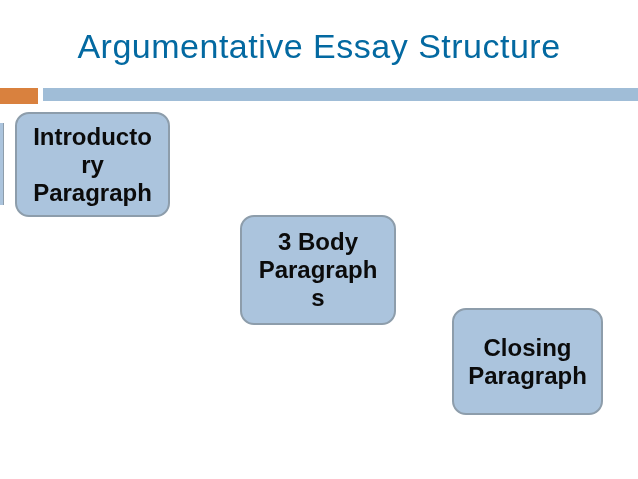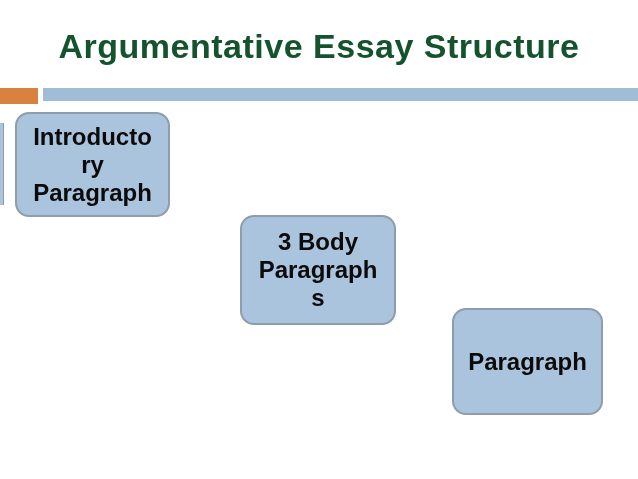--- a/index.html
+++ b/index.html
@@ -12,24 +12,24 @@
     font-family: "Liberation Sans", sans-serif;
   }
   .title {
     position: absolute;
     top: 26px;
     left: 0;
     width: 100%;
     margin: 0;
     text-align: center;
     font-size: 34px;
-    font-weight: 700;
+    font-weight: 400;
     line-height: 40px;
     letter-spacing: 0.5px;
-    color: #14532d;
+    color: #0369a1;
   }
   .accent-orange {
     position: absolute;
     left: 0;
     top: 88px;
     width: 38px;
     height: 16px;
     background: #d9813e;
   }
   .accent-bar {
@@ -88,16 +88,17 @@
     <div>Paragraph</div>
   </div>
 
   <div class="box box-body">
     <div>3 Body</div>
     <div>Paragraph</div>
     <div>s</div>
   </div>
 
   <div class="box box-closing">
+    <div>Closing</div>
     <div>Paragraph</div>
   </div>
 
 </div>
 
 </body></html>

